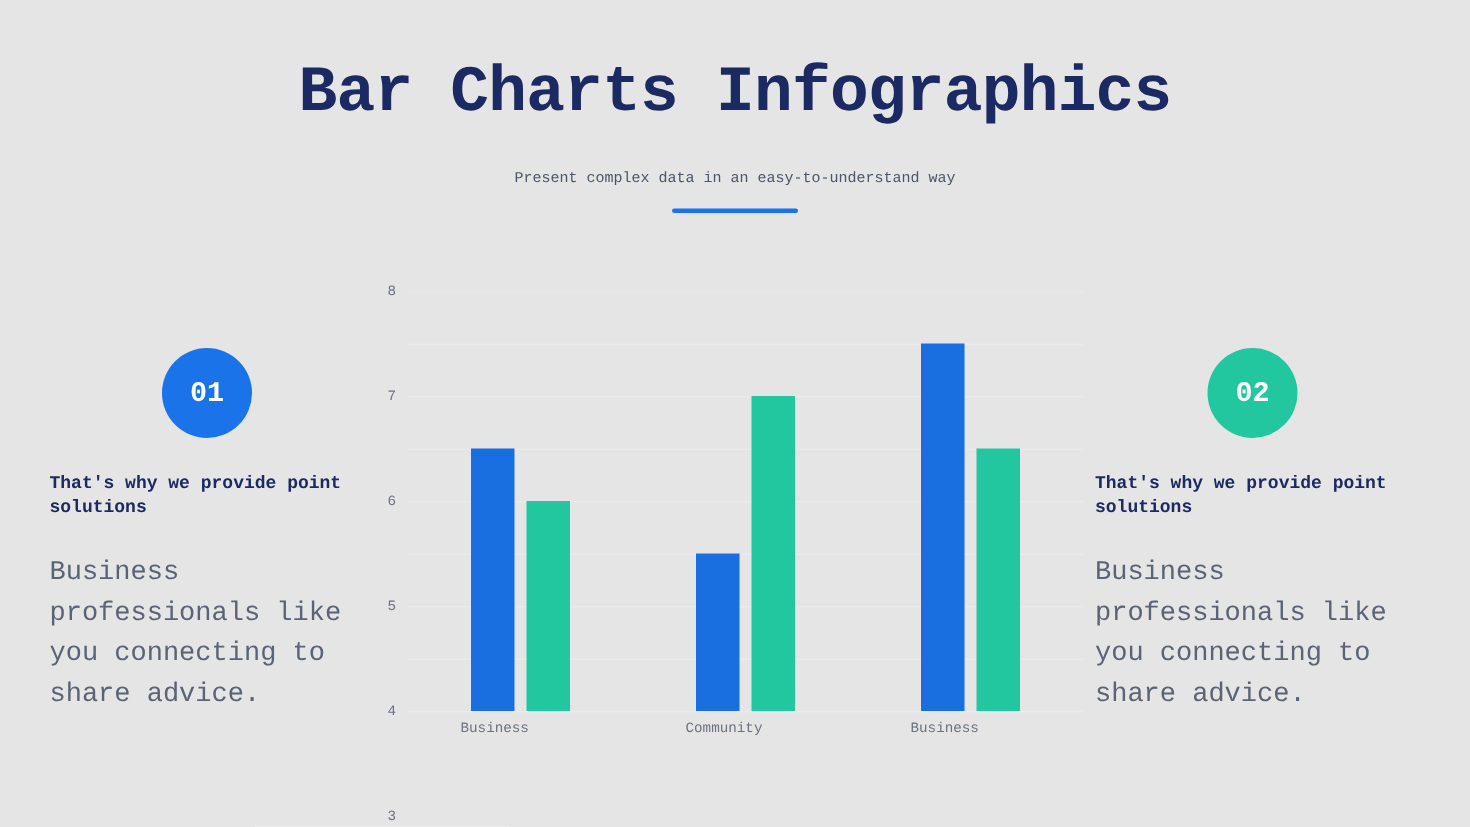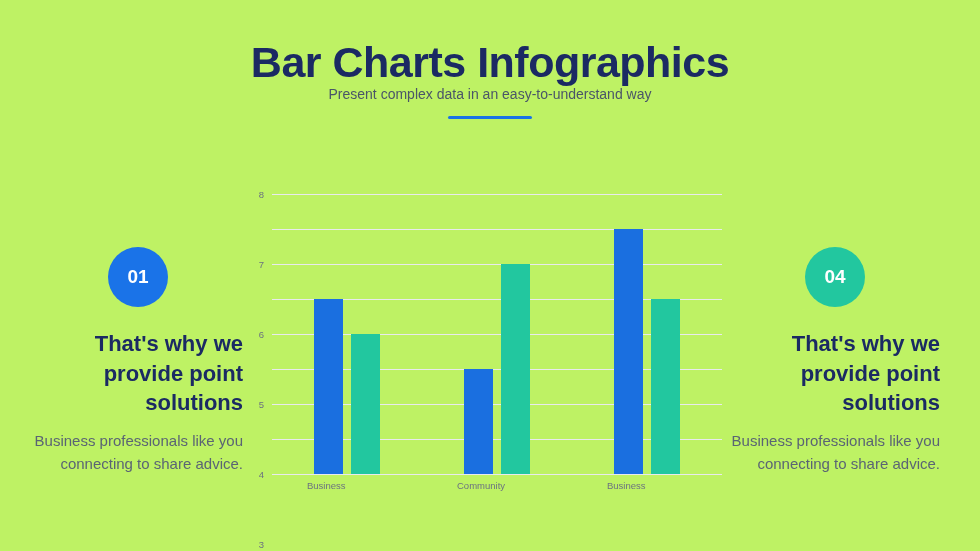--- a/index.html
+++ b/index.html
@@ -10,59 +10,60 @@
     width: 980px;
     height: 551px;
     background: #ffffff;
     font-family: "Liberation Sans", sans-serif;
     overflow: hidden;
     position: relative;
   }
   .slide {
     position: absolute;
     inset: 0;
-    background: #bef264;
+    background: #e5e5e5;
+    font-family: Liberation Mono, monospace;
   }
 
   
   .header {
     position: absolute;
     top: 38px;
     left: 0;
     width: 980px;
     text-align: center;
   }
   .title {
     font-size: 43px;
     font-weight: bold;
     color: #1b2a63;
     letter-spacing: -0.5px;
     line-height: 1.12;
     margin: 0;
   }
   .subtitle {
-    margin-top: 0;
-    font-size: 14px;
+    margin-top: 28px;
+    font-size: 10px;
     color: #4a5568;
     font-weight: 400;
   }
   .rule {
     margin: 14px auto 0 auto;
     width: 84px;
     height: 3px;
     background: #1a73e8;
     border-radius: 2px;
   }
 
   
   .side {
     position: absolute;
-    top: 247px;
+    top: 232px;
     width: 210px;
-    text-align: right;
+    text-align: left;
   }
   .side-left { left: 33px; }
   .side-right { left: 730px; }
 
   .badge {
     width: 60px;
     height: 60px;
     border-radius: 50%;
     margin: 0 auto;
     display: flex;
@@ -71,28 +72,28 @@
     color: #ffffff;
     font-size: 19px;
     font-weight: bold;
   }
   .badge-blue { background: #1a73e8; }
   .badge-green { background: #23c happy; }
   .badge-green { background: #22c79f; }
 
   .side-heading {
     margin-top: 22px;
-    font-size: 22px;
+    font-size: 12px;
     font-weight: bold;
     color: #1b2a63;
     line-height: 1.35;
   }
   .side-body {
-    margin-top: 12px;
-    font-size: 15px;
+    margin-top: 23px;
+    font-size: 18px;
     color: #5a6474;
     line-height: 1.5;
   }
 
   
   .chart-wrap {
     position: absolute;
     left: 246px;
     top: 188px;
     width: 482px;
@@ -168,21 +169,21 @@
     <div class="rule"></div>
   </div>
 
   <div class="side side-left">
     <div class="badge badge-blue">01</div>
     <div class="side-heading">That's why we provide point solutions</div>
     <div class="side-body">Business professionals like you connecting to share advice.</div>
   </div>
 
   <div class="side side-right">
-    <div class="badge badge-green">04</div>
+    <div class="badge badge-green">02</div>
     <div class="side-heading">That's why we provide point solutions</div>
     <div class="side-body">Business professionals like you connecting to share advice.</div>
   </div>
 
   <div class="chart-wrap">
     <div class="plot">
       <div id="gridlines">
           <div class="grid-line" style="top: 280px;"></div>
           <div class="grid-line" style="top: 245px;"></div>
           <div class="grid-line" style="top: 210px;"></div>

